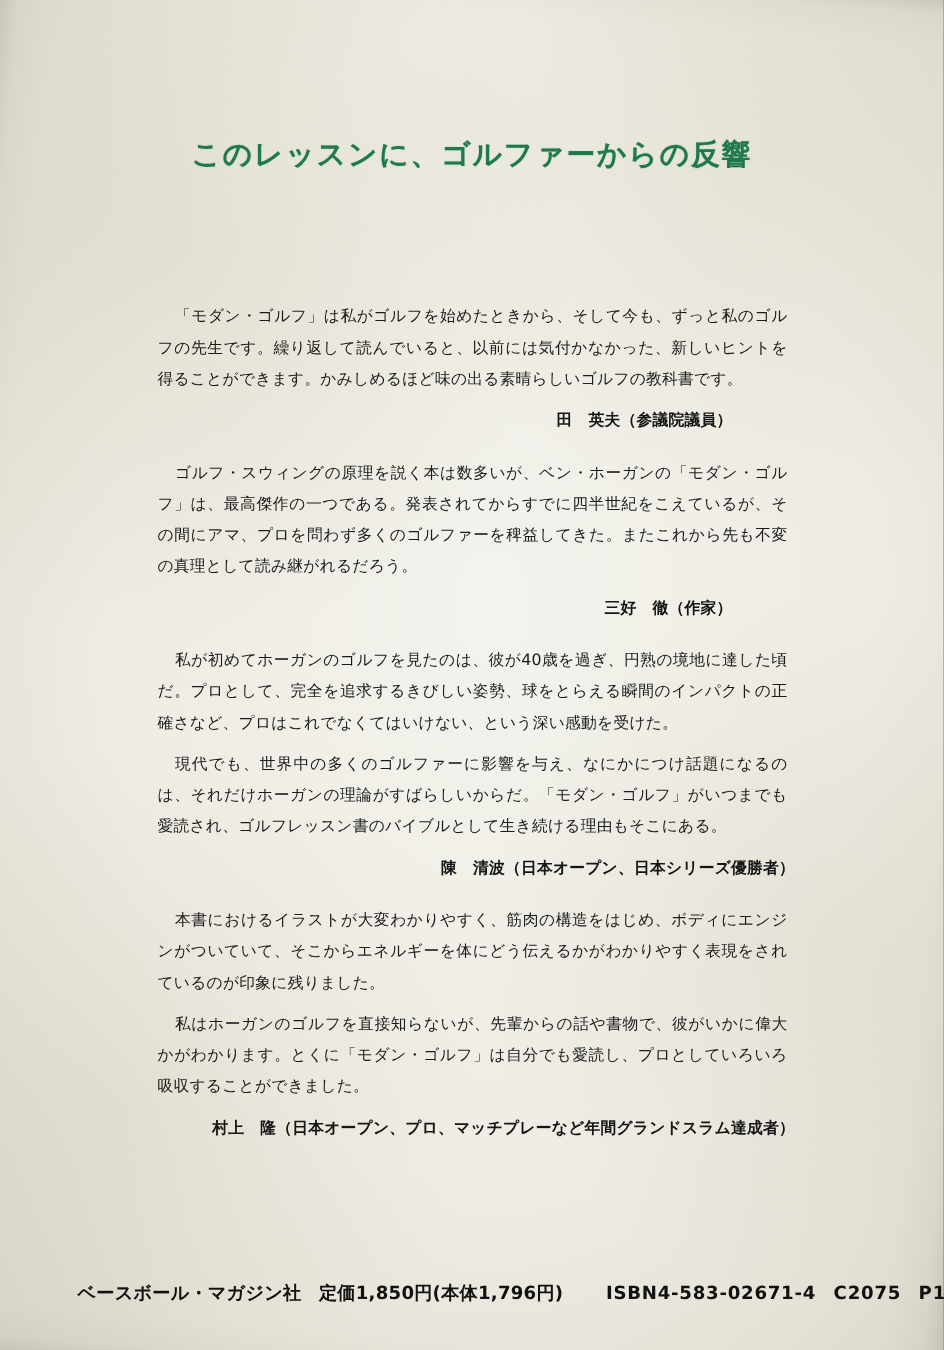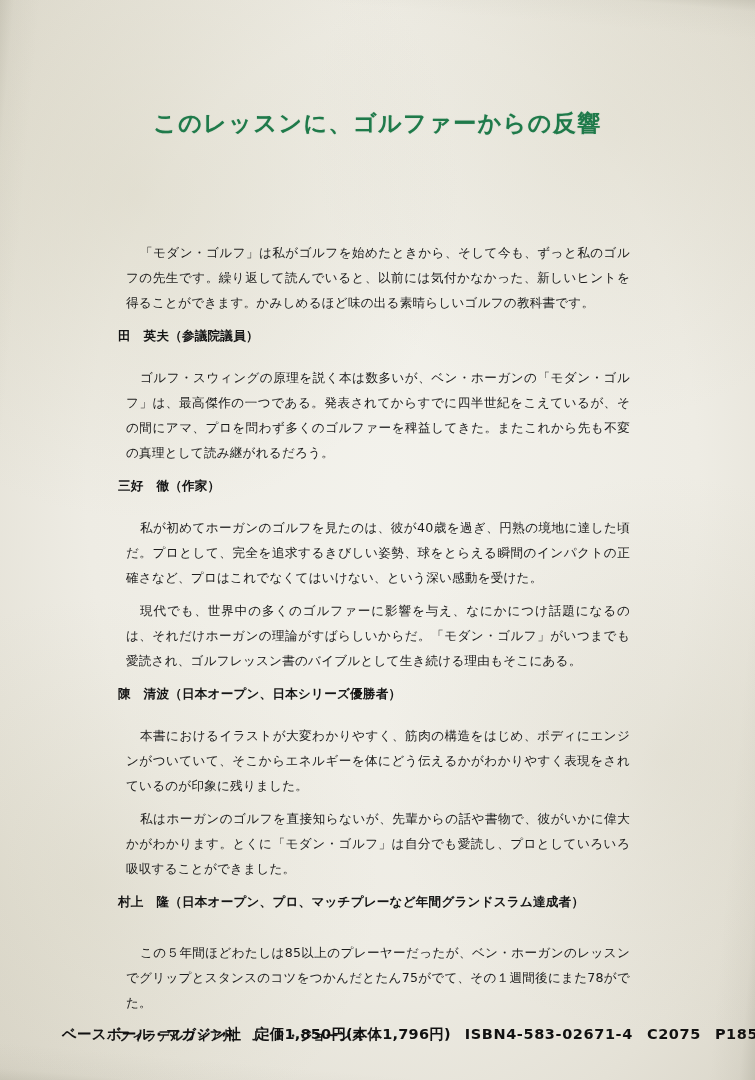--- a/index.html
+++ b/index.html
@@ -83,21 +83,21 @@
     letter-spacing: 0.2px;
     text-align: justify;
   }
   .gap-s { height: 9px; }
 
   .attrib {
     font-family: "DejaVu Sans", sans-serif;
     font-size: 12.6px;
     line-height: 25px;
     color: #151515;
-    text-align: left;
+    text-align: right;
     letter-spacing: 0.2px;
     font-weight: 600;
     padding-right: 18px;
   }
   .attrib.far-right {
     padding-right: 2px;
   }
   .attrib.center-right {
     padding-right: 52px;
   }
@@ -112,21 +112,21 @@
     gap: 14px;
     font-family: "DejaVu Sans", sans-serif;
     font-size: 14.5px;
     font-weight: 700;
     color: #111;
     letter-spacing: 0.3px;
     white-space: nowrap;
   }
   .footer .publisher { letter-spacing: 0.2px; margin-top: 20px; }
   .footer .price { letter-spacing: 0.2px; }
-  .footer .isbn { letter-spacing: 0.6px; }
+  .footer .isbn { letter-spacing: 0.6px; margin-left: 20px; }
   .footer .code { letter-spacing: 0.6px; }
   .footer .code2 { letter-spacing: 0.6px; }
 </style>
 </head>
 <body>
 
 <div class="page">
   <div class="content">
 
     <div class="headline">このレッスンに、ゴルファーからの反響</div>
@@ -159,24 +159,20 @@
         <p class="para">本書におけるイラストが大変わかりやすく、筋肉の構造をはじめ、ボディにエンジンがついていて、そこからエネルギーを体にどう伝えるかがわかりやすく表現をされているのが印象に残りました。</p>
         <p class="para">私はホーガンのゴルフを直接知らないが、先輩からの話や書物で、彼がいかに偉大かがわかります。とくに「モダン・ゴルフ」は自分でも愛読し、プロとしていろいろ吸収することができました。</p>
         <div class="attrib far-right">村上　隆（日本オープン、プロ、マッチプレーなど年間グランドスラム達成者）</div>
       </div>
 
       <div class="gap-s"></div>
 
 
       <div class="gap-s"></div>
 
-      <div>
-        <p class="para">この５年間ほどわたしは85以上のプレーヤーだったが、ベン・ホーガンのレッスンでグリップとスタンスのコツをつかんだとたん75がでて、その１週間後にまた78がでた。</p>
-        <div class="attrib center-right">フィラデルフィア州　Ｊ・Ｐ・ジョーンズ</div>
-      </div>
 
     </div>
 
     <div class="footer">
       <span class="publisher">ベースボール・マガジン社</span>
       <span class="price">定価1,850円(本体1,796円)</span>
       <span class="isbn">ISBN4-583-02671-4</span>
       <span class="code">C2075</span>
       <span class="code2">P1850E</span>
     </div>

